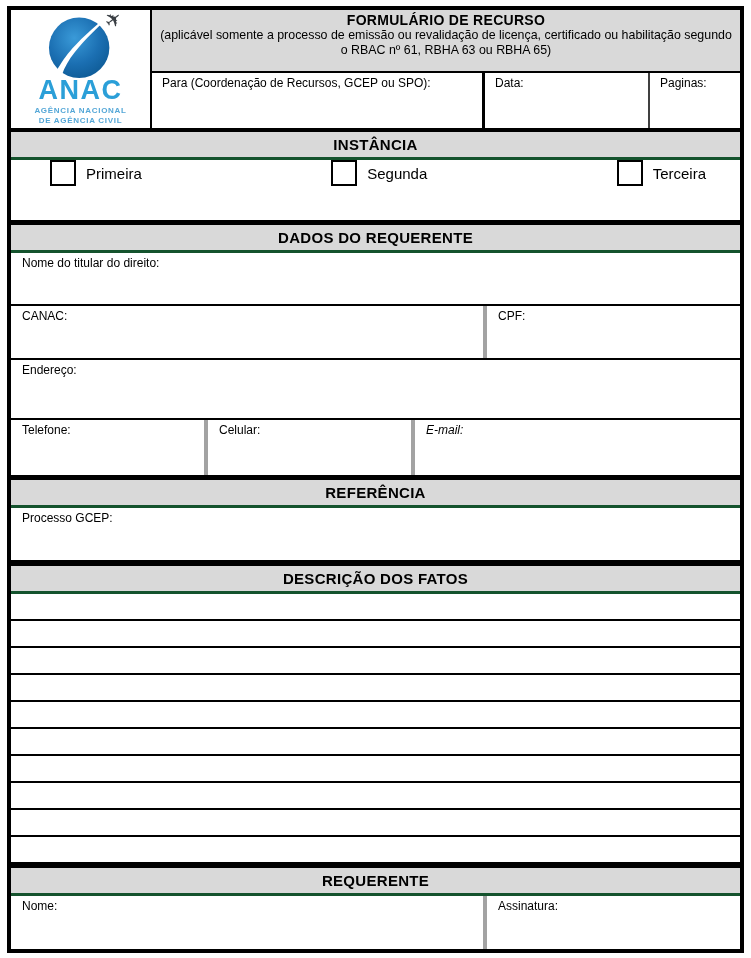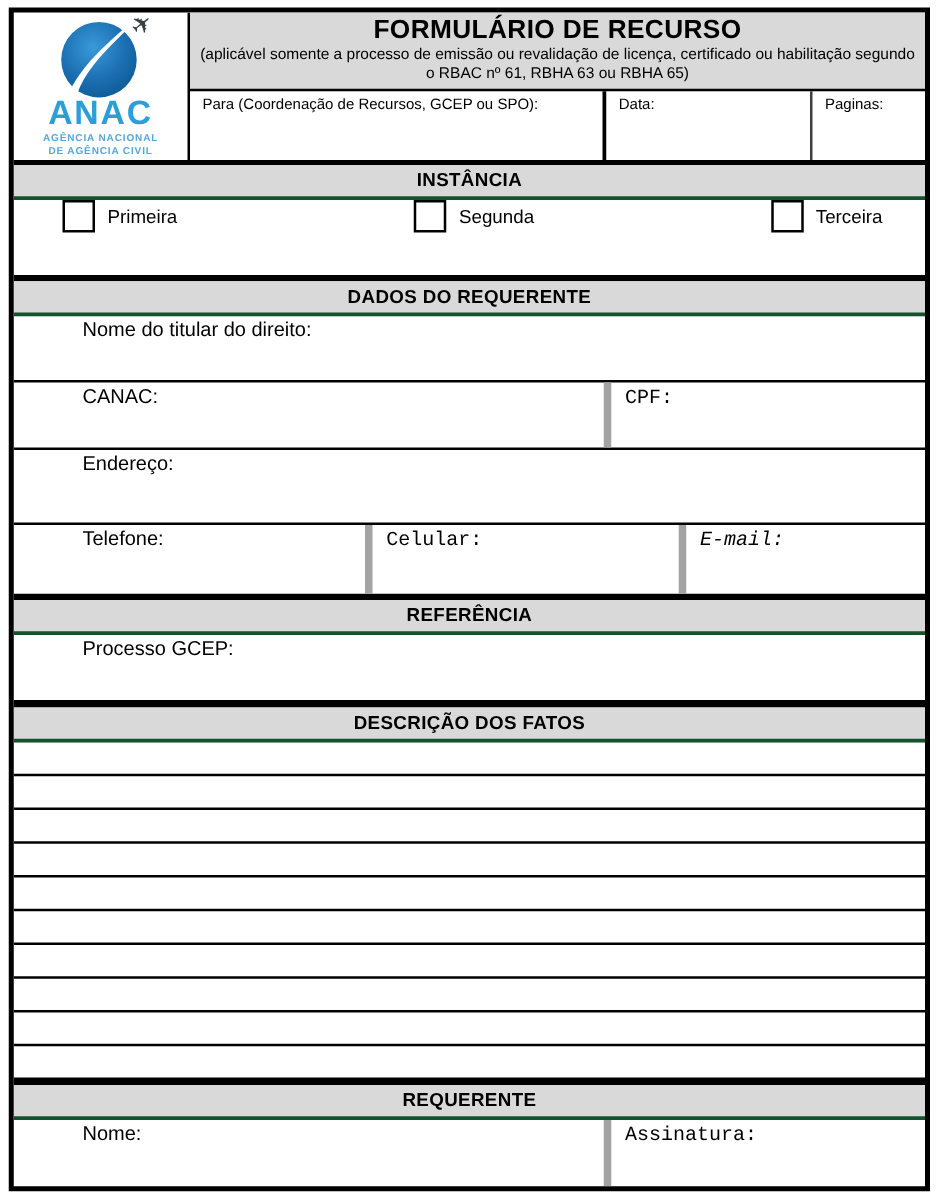--- a/index.html
+++ b/index.html
@@ -10,43 +10,43 @@
     display: flex; flex-direction: column; overflow: hidden;
   }
   
   .hdr { display: flex; height: 122px; border-bottom: 4px solid #000; flex: none; }
   .logo-cell { width: 141px; border-right: 2px solid #000; text-align: center; padding-top: 1px; overflow: hidden; }
   .globe-svg { width: 108px; height: 68px; display: block; margin: 0 auto; }
   .logo-word { font-size: 27px; font-weight: bold; color: var(--logo-wordmark-blue, #2b9fd8); letter-spacing: 1.5px; line-height: 1; margin-top: -2px; }
   .logo-tag { font-size: 8px; font-weight: bold; color: var(--logo-tagline-blue, #54a7d7); letter-spacing: 0.7px; line-height: 1.3; margin-top: 2px; }
   .hdr-right { flex: 1; display: flex; flex-direction: column; min-width: 0; }
   .title-band { height: 63px; background: var(--band-background, #d9d9d9); border-bottom: 2px solid #000; text-align: center; padding-top: 2px; flex: none; }
-  .form-title { font-size: 21px; font-weight: bold; letter-spacing: 0.3px; }
+  .form-title { font-size: 14px; font-weight: bold; letter-spacing: 0.3px; }
   .form-subtitle { font-size: 12.4px; line-height: 1.18; padding: 0 6px; }
   .para-row { flex: 1; display: flex; }
   .cell { font-size: 12px; padding: 3px 10px; }
   .cell-para { flex: 1; }
   .cell-data { width: 166px; border-left: 3px solid #000; }
   .cell-paginas { width: 92px; border-left: 2px solid #404040; }
   
   .band { height: 28px; flex: none; background: var(--band-background, #d9d9d9); border-bottom: 3px solid #14532d; text-align: center; font-weight: bold; font-size: 15px; padding-top: 4px; letter-spacing: 0.3px; }
   
   .cb-row { height: 65px; flex: none; border-bottom: 5px solid #000; display: flex; align-items: flex-start; justify-content: space-between; padding: 0 34px 0 39px; }
   .cb-opt { display: flex; align-items: center; font-size: 15px; }
   .cb-box { width: 26px; height: 26px; border: 2px solid #000; background: #fff; display: inline-block; margin-right: 10px; flex: none; }
   
   .frow { display: flex; flex: none; border-bottom: 2px solid #000; }
-  .fcell { font-size: 16px; padding: 3px 11px; margin-left: 44px; }
+  .fcell { font-size: 12px; padding: 3px 11px; }
   .h-nome-tit { height: 53px; }
   .h-canac { height: 54px; }
   .h-ender { height: 60px; }
   .h-tel { height: 60px; border-bottom: 5px solid #000; gap: 34px; }
   .h-processo { height: 58px; border-bottom: 6px solid #000; }
   .grow { flex: 1; }
-  .bl2 { border-left: 6px solid #a3a3a3; font-family: Liberation Mono, monospace; }
+  .bl2 { border-left: 4px solid #a3a3a3; }
   .w-right { width: 257px; }
   .w-tel { width: 159px; }
   .w-cel { width: 173px; }
   .italic { font-style: italic; }
   
   .desc-rows { flex: none; border-bottom: 6px solid #000; }
   .desc-row { height: 27px; border-bottom: 2px solid #000; }
   .desc-row:last-child { border-bottom: 0; height: 25px; }
   
   .final-row { flex: 1; display: flex; }

